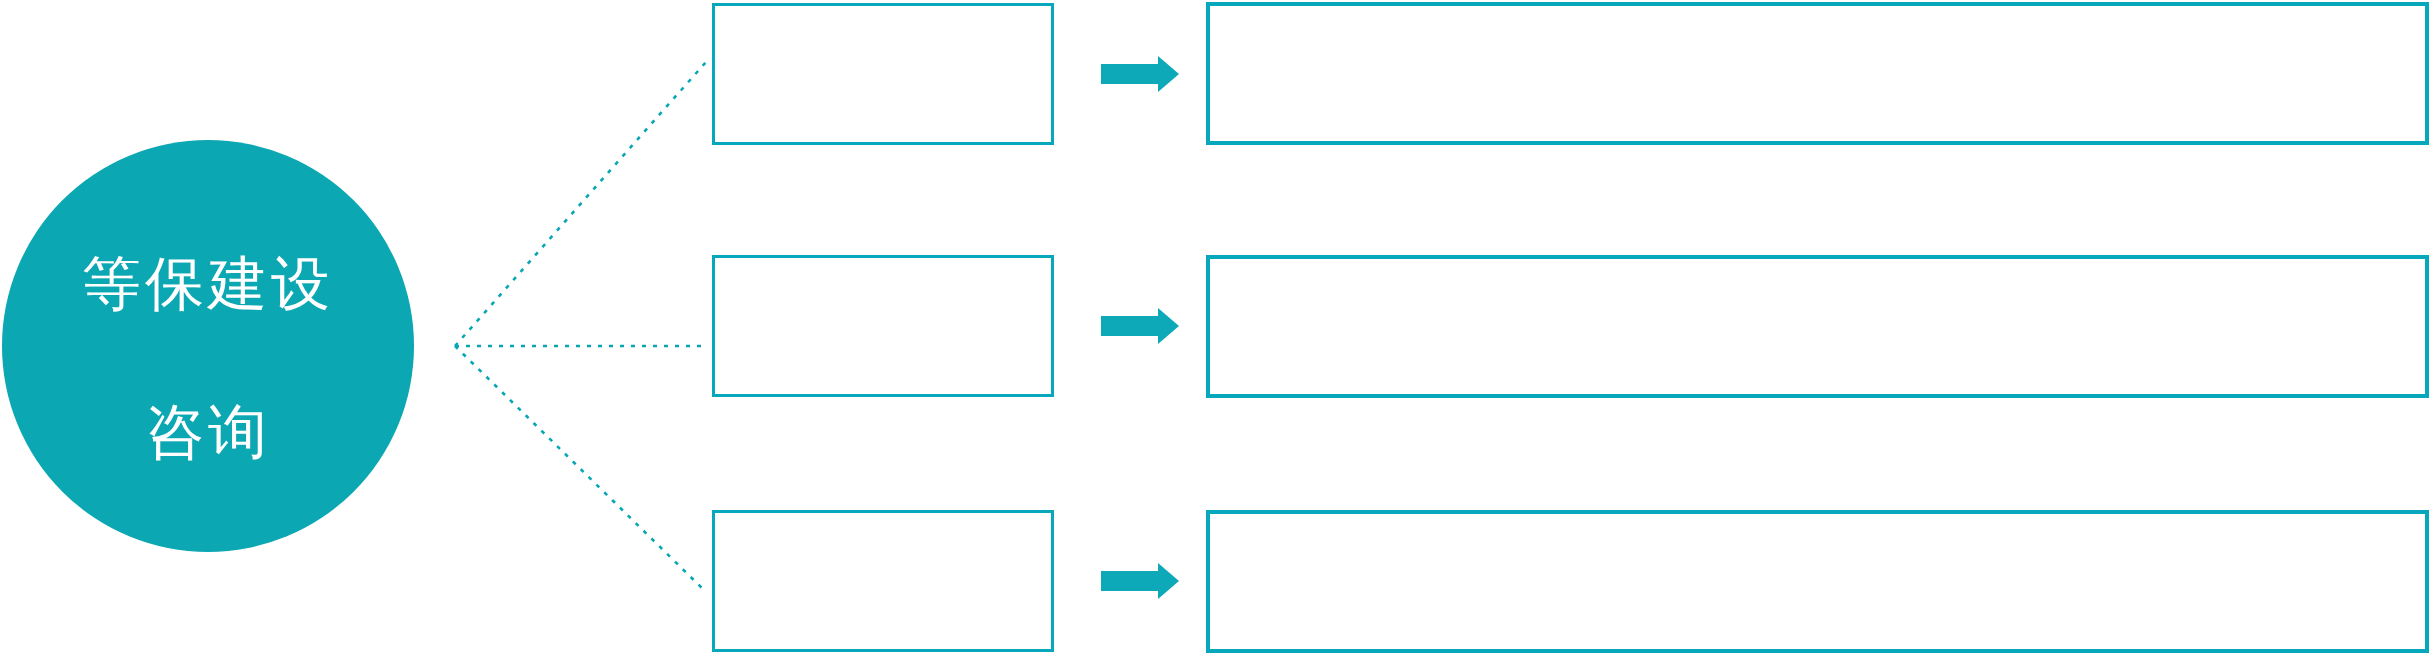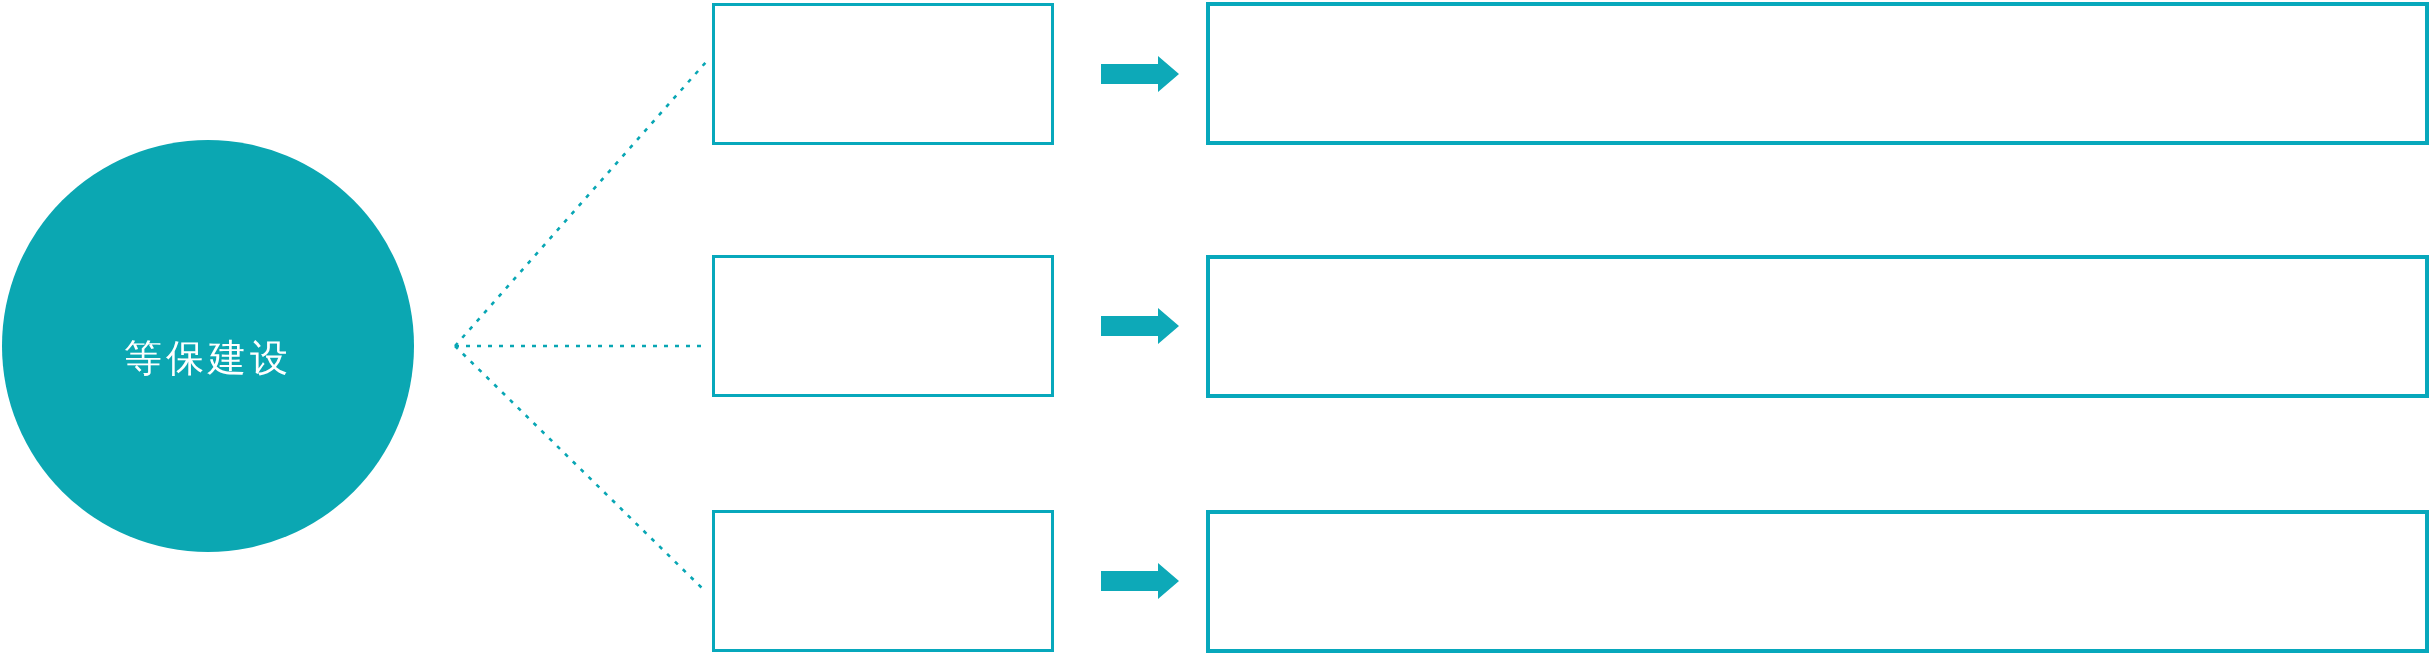--- a/index.html
+++ b/index.html
@@ -23,21 +23,21 @@
     width: 412px;
     height: 412px;
     border-radius: 50%;
     background: var(--hub-fill, #0BA7B2);
     display: flex;
     align-items: center;
     justify-content: center;
   }
   .hub-label {
     color: var(--hub-text, #ffffff);
-    font-size: 38px;
+    font-size: 59px;
     line-height: 74px;
     letter-spacing: 4px;
     text-align: center;
     transform: translateY(12px);
     white-space: pre-line;
   }
   .hub-label span { display: block; }
   
   svg.connectors {
     position: absolute;
@@ -102,20 +102,21 @@
   .detail-3 { top: 510px; }
 </style>
 </head>
 <body>
 
 <div class="canvas">
 
   <div class="hub">
     <div class="hub-label">
       <span>等保建设</span>
+      <span>咨询</span>
     </div>
   </div>
 
   <svg class="connectors" viewBox="0 0 2434 655" xmlns="http://www.w3.org/2000/svg">
     <line x1="455" y1="346" x2="706" y2="62"></line>
     <line x1="455" y1="346" x2="702" y2="346"></line>
     <line x1="455" y1="346" x2="706" y2="592"></line>
   </svg>
 
   <div class="step-box step-1">

